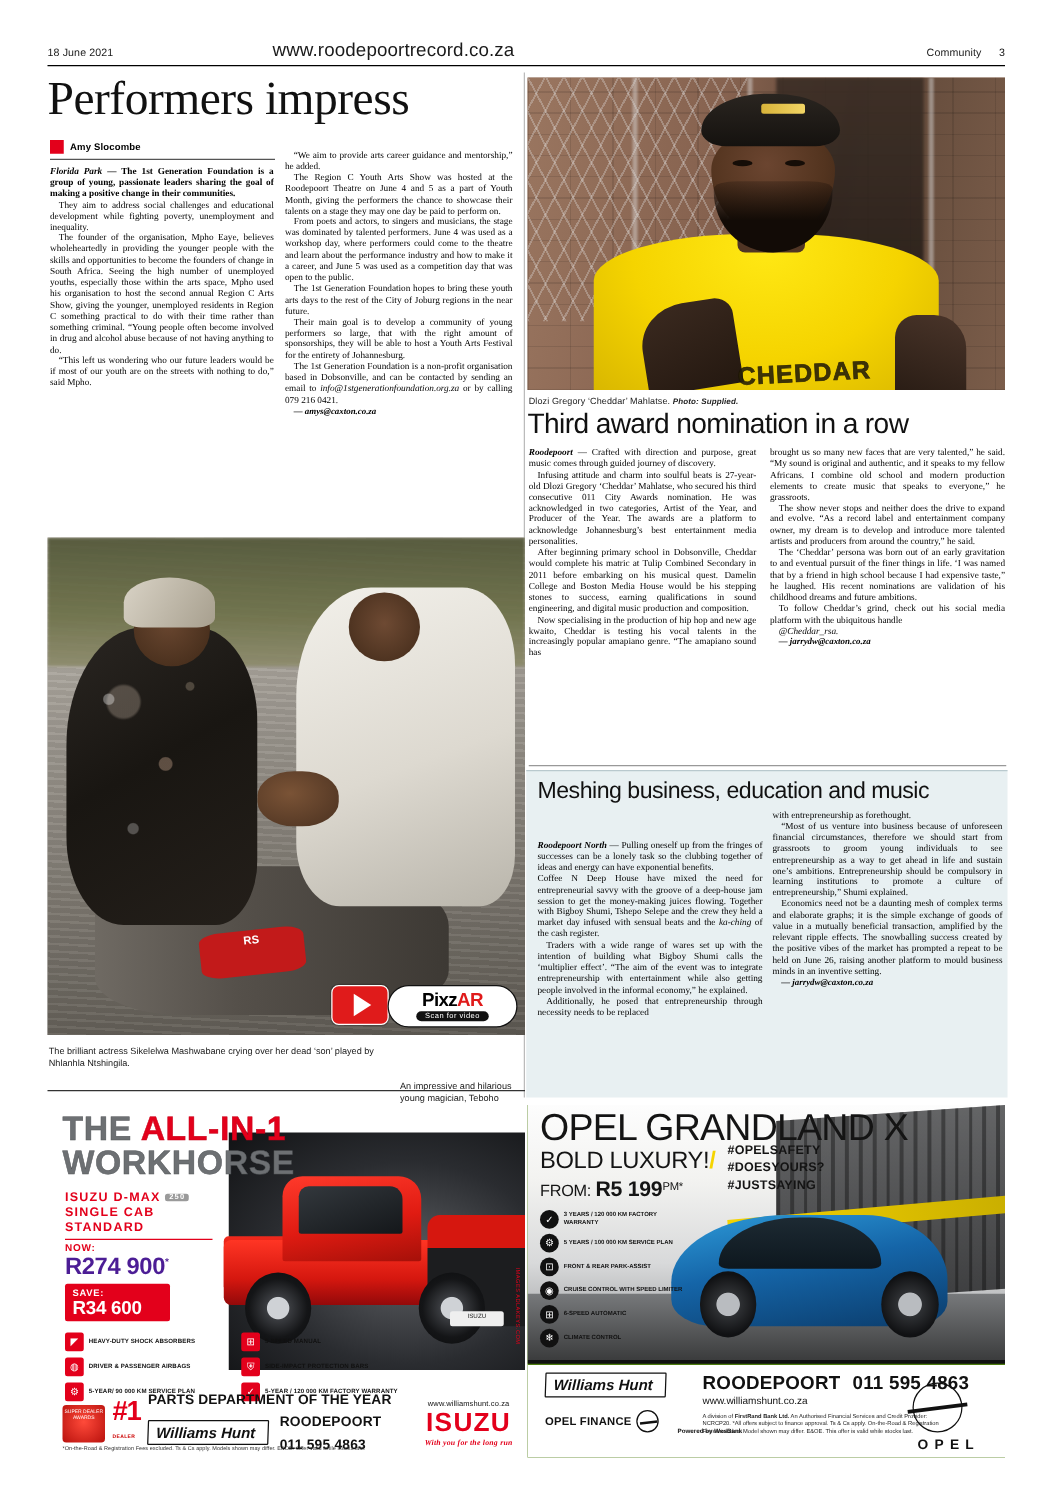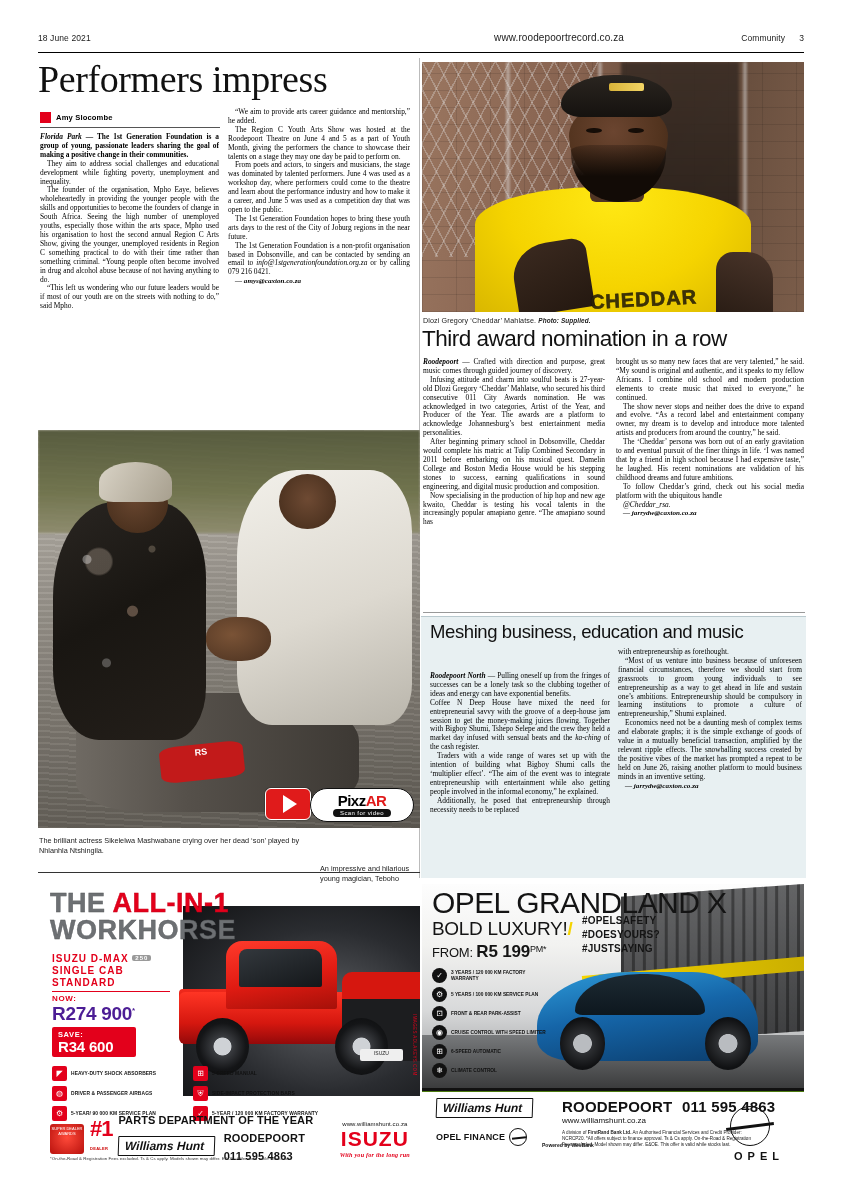--- a/index.html
+++ b/index.html
@@ -14,21 +14,21 @@
   .page { position: relative; width: 842px; height: 1191px; padding: 0; }
 
   
   .masthead {
     position: absolute; left: 38px; top: 32px; width: 766px; height: 22px;
     display: flex; align-items: baseline; justify-content: space-between;
     font-family: "Liberation Sans", sans-serif;
     font-size: 8.5px; letter-spacing: .1px; color: #1a1a1a;
   }
   .masthead .mh-date { width: 180px; }
-  .masthead .mh-url { flex: 1; text-align: right; font-size: 10px; }
+  .masthead .mh-url { flex: 1; text-align: left; font-size: 15px; }
   .masthead .mh-right { width: 180px; text-align: right; display:flex; justify-content:flex-end; gap:14px;}
   .masthead-rule {
     position: absolute; left: 38px; top: 52px; width: 766px;
     border-top: 1.3px solid #000;
   }
 
   
   .a1-head {
     position: absolute; left: 38px; top: 58px; width: 382px;
     font-family: "Liberation Serif", serif;
@@ -52,21 +52,21 @@
   .col { position: absolute; font-size: 7.4px; line-height: 8.9px; text-align: justify; }
   .col p { text-indent: 7px; }
   .col p.noind { text-indent: 0; }
   .col p.lead { text-indent: 0; }
   .lead b { font-weight: bold; }
   .lead i { font-style: italic; font-weight: bold; }
   .em-it { font-style: italic; }
   .sig { font-style: italic; font-weight: bold; font-size: 7.1px; text-indent:0; }
 
   #a1c1 { left: 40px; top: 133px; width: 179px; }
-  #a1c2 { left: 228px; top: 108px; width: 182px; }
+  #a1c2 { left: 228px; top: 120px; width: 182px; }
 
   
   .photo1 {
     position: absolute; left: 422px; top: 62px; width: 382px; height: 250px;
     overflow: hidden;
     background: linear-gradient(180deg,#8b6a56 0%, #7d5f4c 45%, #6d5342 100%);
   }
   .p1-brick {
     position:absolute; inset:0;
     background:
@@ -566,20 +566,21 @@
     <p>They aim to address social challenges and educational development while fighting poverty, unemployment and inequality.</p>
     <p>The founder of the organisation, Mpho Eaye, believes wholeheartedly in providing the younger people with the skills and opportunities to become the founders of change in South Africa. Seeing the high number of unemployed youths, especially those within the arts space, Mpho used his organisation to host the second annual Region C Arts Show, giving the younger, unemployed residents in Region C something practical to do with their time rather than something criminal. “Young people often become involved in drug and alcohol abuse because of not having anything to do.</p>
     <p>“This left us wondering who our future leaders would be if most of our youth are on the streets with nothing to do,” said Mpho.</p>
   </div>
 
   <div class="col" id="a1c2">
     <p>“We aim to provide arts career guidance and mentorship,” he added.</p>
     <p>The Region C Youth Arts Show was hosted at the Roodepoort Theatre on June 4 and 5 as a part of Youth Month, giving the performers the chance to showcase their talents on a stage they may one day be paid to perform on.</p>
     <p>From poets and actors, to singers and musicians, the stage was dominated by talented performers. June 4 was used as a workshop day, where performers could come to the theatre and learn about the performance industry and how to make it a career, and June 5 was used as a competition day that was open to the public.</p>
     <p>The 1st Generation Foundation hopes to bring these youth arts days to the rest of the City of Joburg regions in the near future.</p>
+    <p>Their main goal is to develop a community of young performers so large, that with the right amount of sponsorships, they will be able to host a Youth Arts Festival for the entirety of Johannesburg.</p>
     <p><span>The 1st Generation Foundation is a non-profit organisation based in Dobsonville, and can be contacted by sending an email to </span><span class="em-it">info@1stgenerationfoundation.org.za</span><span> or by calling 079 216 0421.</span></p>
     <p class="sig">— amys@caxton.co.za</p>
   </div>
 
   <div class="photo1">
     <div class="p1-brick"></div>
     <div class="p1-fence"></div>
     <div class="p1-door"></div>
     <div class="p1-pole" style="left:22%"></div>
     <div class="p1-pole" style="left:46%"></div>
@@ -602,21 +603,21 @@
   </div>
 
   <h2 class="a2-head">Third award nomination in a row</h2>
   <div class="col" id="a2c1">
     <p class="lead"><i>Roodepoort</i><span> — </span><span>Crafted with direction and purpose, great music comes through guided journey of discovery.</span></p>
     <p>Infusing attitude and charm into soulful beats is 27-year-old Dlozi Gregory ‘Cheddar’ Mahlatse, who secured his third consecutive 011 City Awards nomination. He was acknowledged in two categories, Artist of the Year, and Producer of the Year. The awards are a platform to acknowledge Johannesburg’s best entertainment media personalities.</p>
     <p>After beginning primary school in Dobsonville, Cheddar would complete his matric at Tulip Combined Secondary in 2011 before embarking on his musical quest. Damelin College and Boston Media House would be his stepping stones to success, earning qualifications in sound engineering, and digital music production and composition.</p>
     <p>Now specialising in the production of hip hop and new age kwaito, Cheddar is testing his vocal talents in the increasingly popular amapiano genre. “The amapiano sound has</p>
   </div>
   <div class="col" id="a2c2">
-    <p class="noind">brought us so many new faces that are very talented,” he said. “My sound is original and authentic, and it speaks to my fellow Africans. I combine old school and modern production elements to create music that mixed to everyone,” he continued.</p>
+    <p class="noind">brought us so many new faces that are very talented,” he said. “My sound is original and authentic, and it speaks to my fellow Africans. I combine old school and modern production elements to create music that speaks to everyone,” he grassroots.</p>
     <p>The show never stops and neither does the drive to expand and evolve. “As a record label and entertainment company owner, my dream is to develop and introduce more talented artists and producers from around the country,” he said.</p>
     <p>The ‘Cheddar’ persona was born out of an early gravitation to and eventual pursuit of the finer things in life. ‘I was named that by a friend in high school because I had expensive taste,” he laughed. His recent nominations are validation of his childhood dreams and future ambitions.</p>
     <p>To follow Cheddar’s grind, check out his social media platform with the ubiquitous handle</p>
     <p class="em-it">@Cheddar_rsa.</p>
     <p class="sig">— jarrydw@caxton.co.za</p>
   </div>
   <div class="a2-rule"></div>
 
   <div class="a3-box"></div>
   <h2 class="a3-head">Meshing business, education and music</h2>

